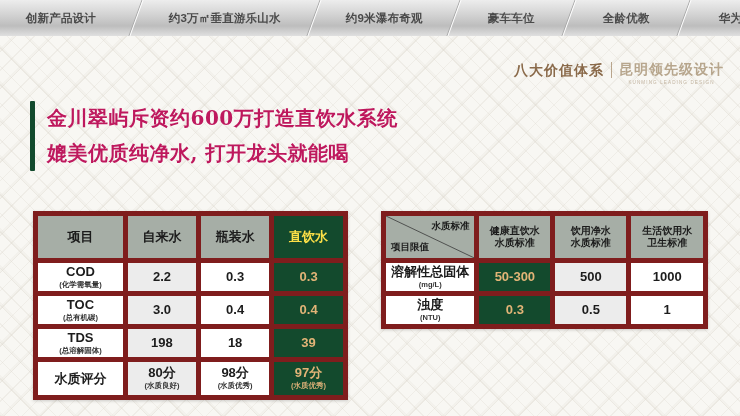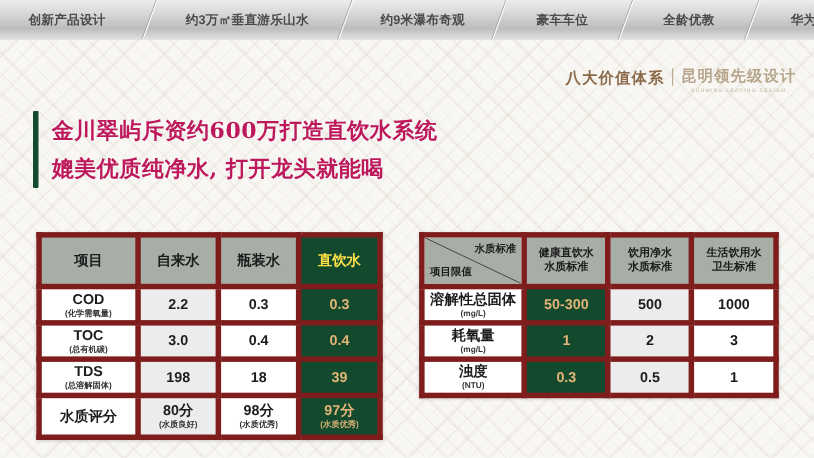--- a/index.html
+++ b/index.html
@@ -302,35 +302,20 @@
         </td>
         <td class="shade">
           <div class="cell-main">500</div>
         </td>
         <td>
           <div class="cell-main">1000</div>
         </td>
       </tr>
       <tr>
         <td class="label">
-          <div class="cell-main">耗氧量</div>
-          <div class="cell-sub">(mg/L)</div>
-        </td>
-        <td class="greencell">
-          <div class="cell-main">1</div>
-        </td>
-        <td class="shade">
-          <div class="cell-main">2</div>
-        </td>
-        <td>
-          <div class="cell-main">3</div>
-        </td>
-      </tr>
-      <tr>
-        <td class="label">
           <div class="cell-main">浊度</div>
           <div class="cell-sub">(NTU)</div>
         </td>
         <td class="greencell">
           <div class="cell-main">0.3</div>
         </td>
         <td class="shade">
           <div class="cell-main">0.5</div>
         </td>
         <td>

